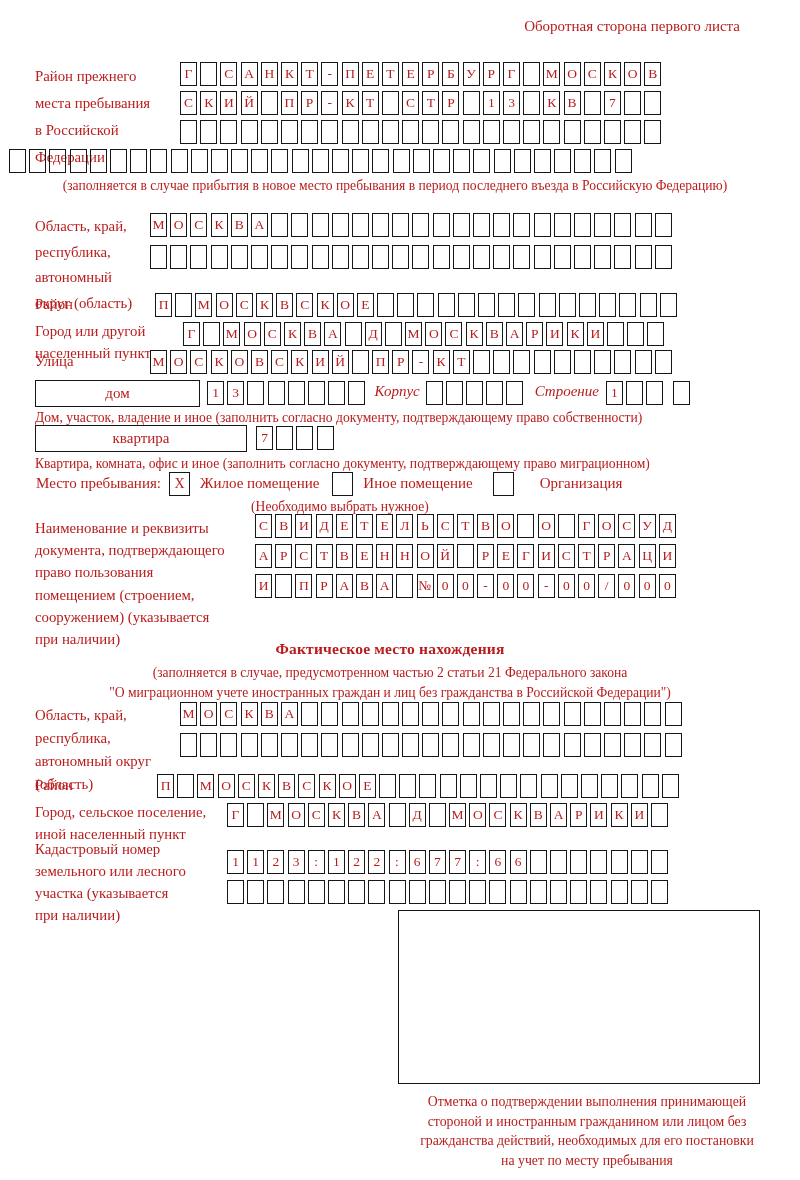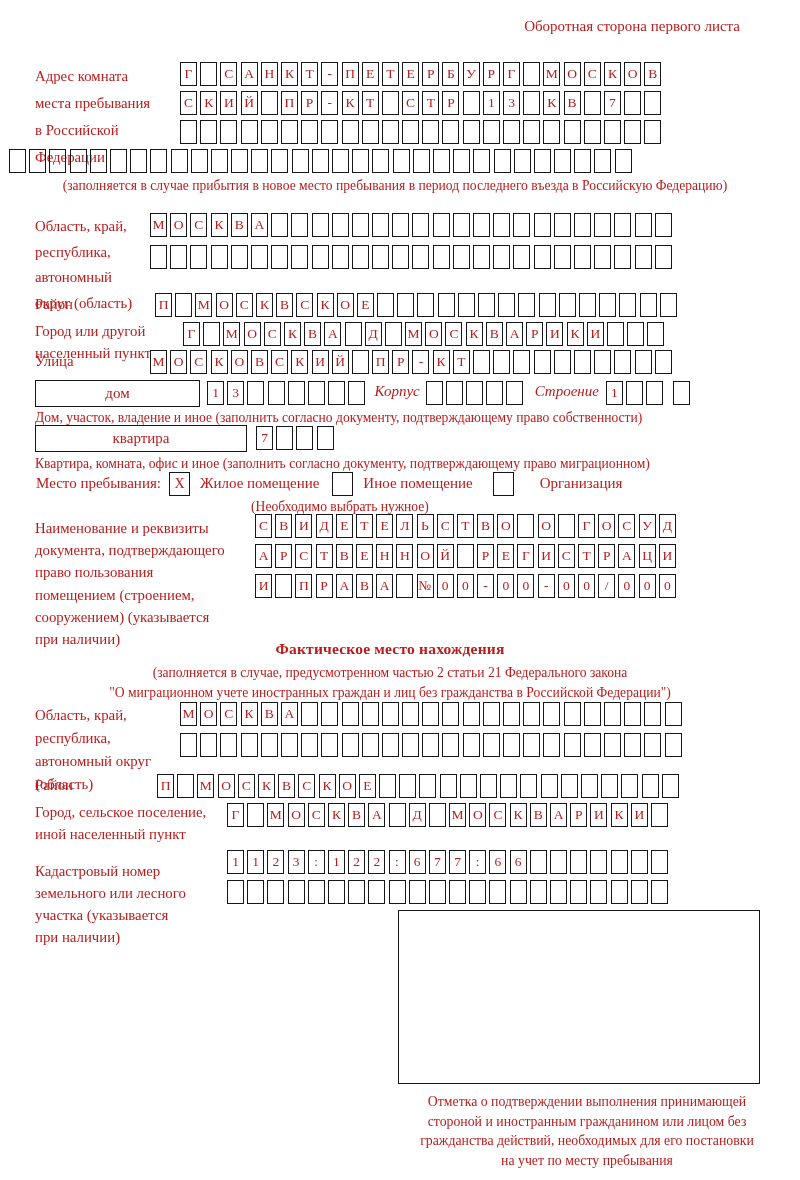--- a/index.html
+++ b/index.html
@@ -47,21 +47,21 @@
   .cap { font-size: 13.8px; line-height: 19.5px; text-align: center; }
 </style>
 </head>
 <body>
 
 <div class="page">
 
   <div class="abs hdr">Оборотная сторона первого листа</div>
 
   <div class="abs" style="left:35px; top:63px;">
-    <div class="lbl" style="line-height:27px;">Адрес комната</div>
+    <div class="lbl" style="line-height:27px;">Район прежнего</div>
     <div class="lbl" style="line-height:27px;">места пребывания</div>
     <div class="lbl" style="line-height:27px;">в Российской</div>
     <div class="lbl" style="line-height:27px;">Федерации</div>
   </div>
 
   <div class="abs boxes" style="left:180px; top:62px;">
       <span class="cbox">Г</span>
       <span class="cbox"></span>
       <span class="cbox">С</span>
       <span class="cbox">А</span>
@@ -575,21 +575,21 @@
       <span class="cbox">К</span>
       <span class="cbox">В</span>
       <span class="cbox">А</span>
       <span class="cbox">Р</span>
       <span class="cbox">И</span>
       <span class="cbox">К</span>
       <span class="cbox">И</span>
       <span class="cbox"></span>
     </div>
 
-  <div class="abs" style="left:35px; top:860px;">
+  <div class="abs" style="left:35px; top:838px;">
     <div class="lbl" style="line-height:22px;">Кадастровый номер</div>
     <div class="lbl" style="line-height:22px;">земельного или лесного</div>
     <div class="lbl" style="line-height:22px;">участка (указывается</div>
     <div class="lbl" style="line-height:22px;">при наличии)</div>
   </div>
   <div class="abs boxes" style="left:227px; top:850px;">
       <span class="cbox">1</span>
       <span class="cbox">1</span>
       <span class="cbox">2</span>
       <span class="cbox">3</span>

